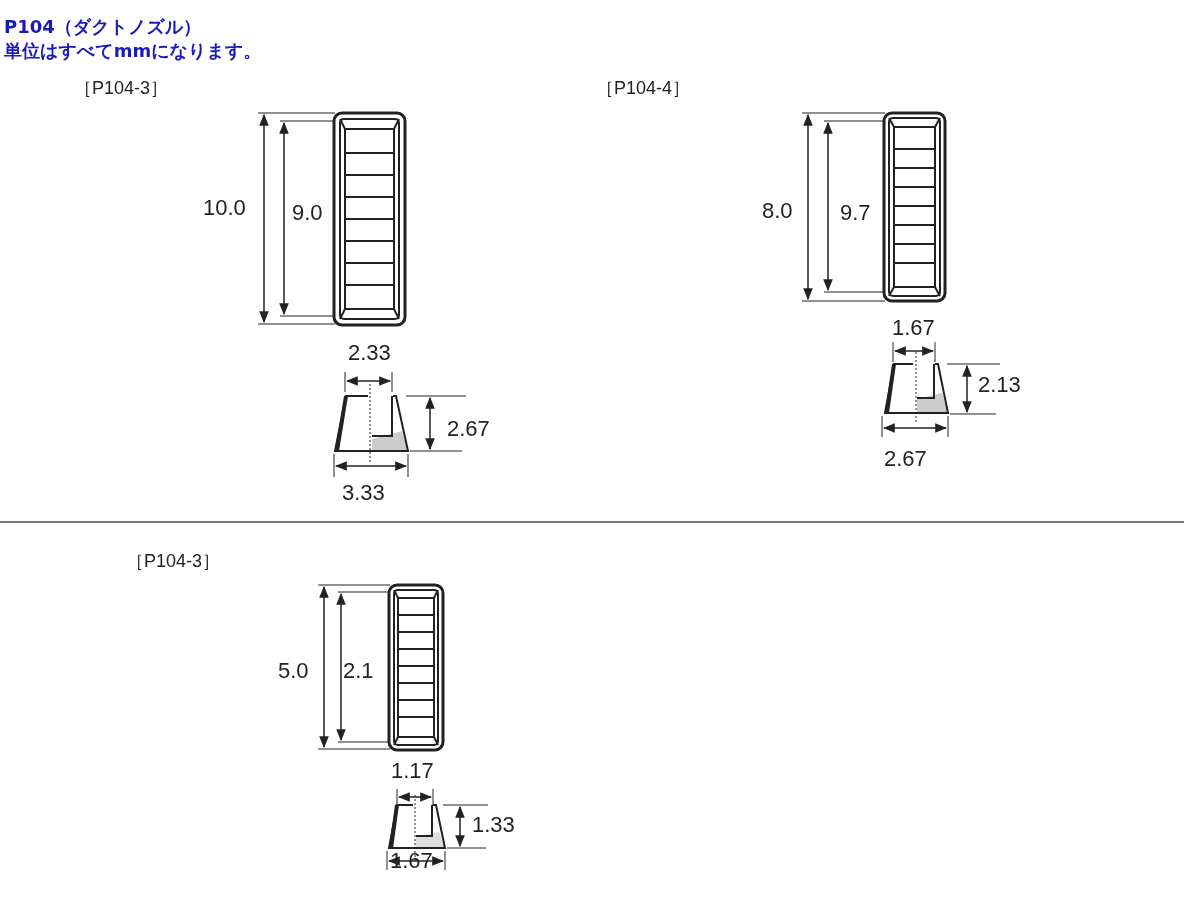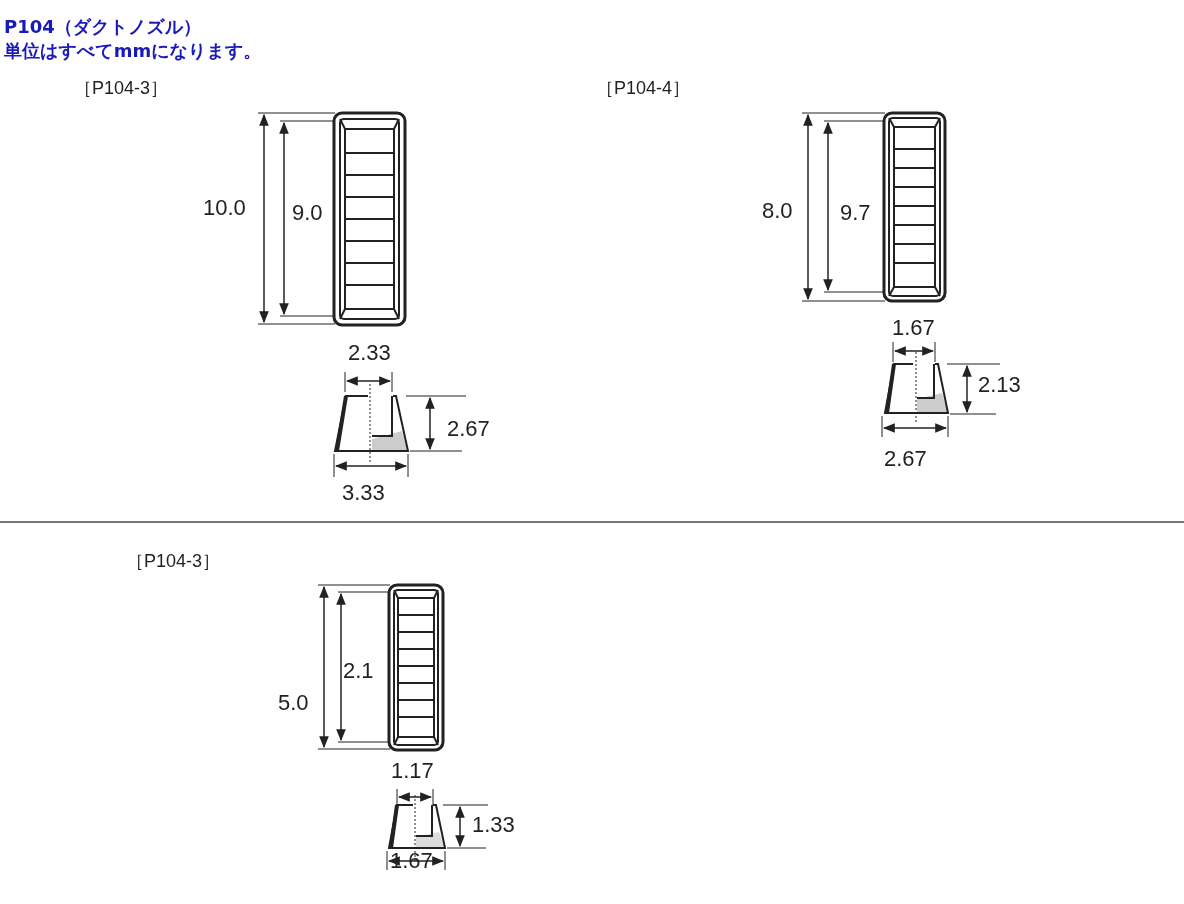--- a/index.html
+++ b/index.html
@@ -29,21 +29,21 @@
 <div class="dim" style="left:342px; top:480px;">3.33</div>
 
 <div class="label" style="left:596px; top:76px;">［P104-4］</div>
 <div class="dim" style="left:762px; top:198px;">8.0</div>
 <div class="dim" style="left:840px; top:200px;">9.7</div>
 <div class="dim" style="left:892px; top:315px;">1.67</div>
 <div class="dim" style="left:978px; top:372px;">2.13</div>
 <div class="dim" style="left:884px; top:446px;">2.67</div>
 
 <div class="label" style="left:126px; top:549px;">［P104-3］</div>
-<div class="dim" style="left:278px; top:658px;margin-top:32px;">5.0</div>
+<div class="dim" style="left:278px; top:658px;">5.0</div>
 <div class="dim" style="left:343px; top:658px;">2.1</div>
 <div class="dim" style="left:391px; top:758px;">1.17</div>
 <div class="dim" style="left:472px; top:812px;">1.33</div>
 <div class="dim" style="left:390px; top:848px;">1.67</div>
 
 <svg width="1184" height="904" viewBox="0 0 1184 904">
   <defs>
     <marker id="arr" viewBox="0 0 10 10" refX="9" refY="5" markerWidth="8" markerHeight="8" orient="auto-start-reverse">
       <path d="M0,1 L10,5 L0,9 z" fill="#222"></path>
     </marker>

